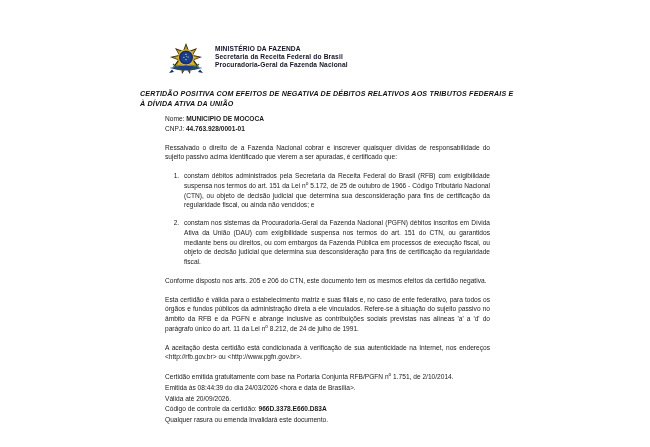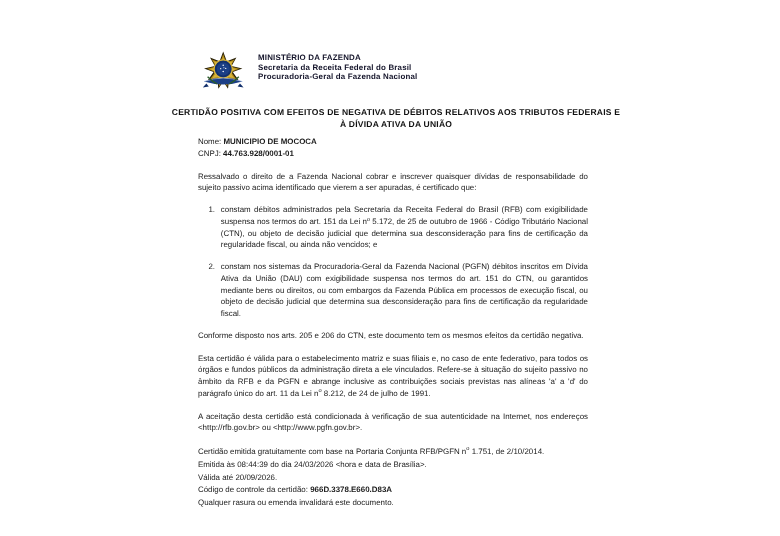--- a/index.html
+++ b/index.html
@@ -51,26 +51,27 @@
     color: #14142a;
     white-space: nowrap;
   }
 
   
   .doc-title {
     position: absolute;
     left: 140px;
     top: 89px;
     width: 380px;
-    text-align: center;
+    text-align: left;
     font-size: 7.1px;
     font-weight: bold;
     line-height: 1.42;
     letter-spacing: 0.18px;
     color: #111111;
+    font-style: italic;
   }
 
   
   .content {
     position: absolute;
     left: 165px;
     top: 114px;
     width: 325px;
     font-size: 6.6px;
     line-height: 1.48;

